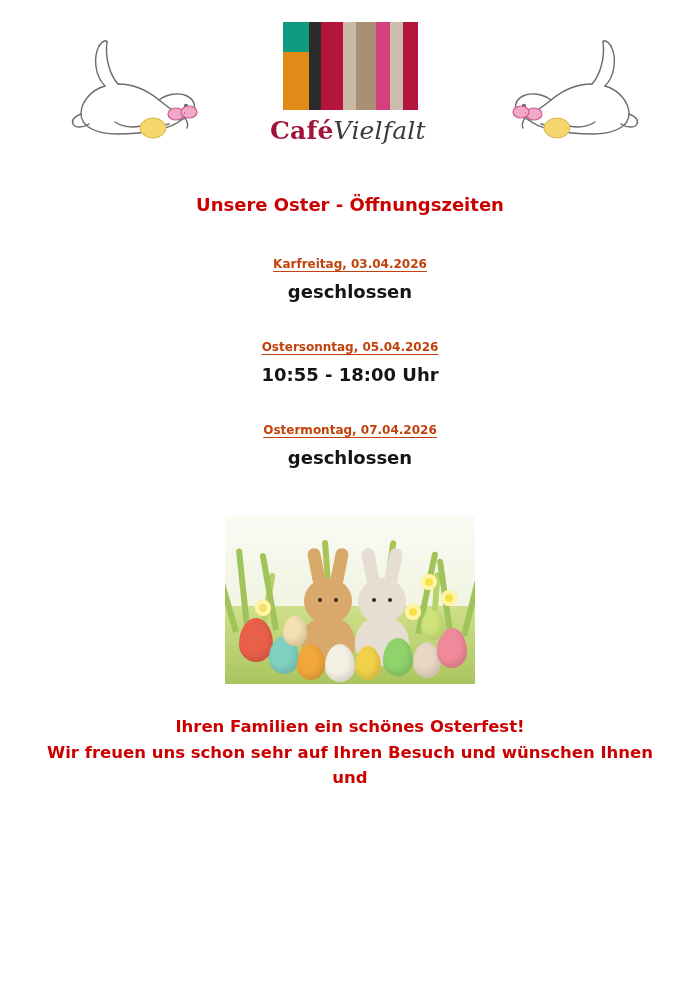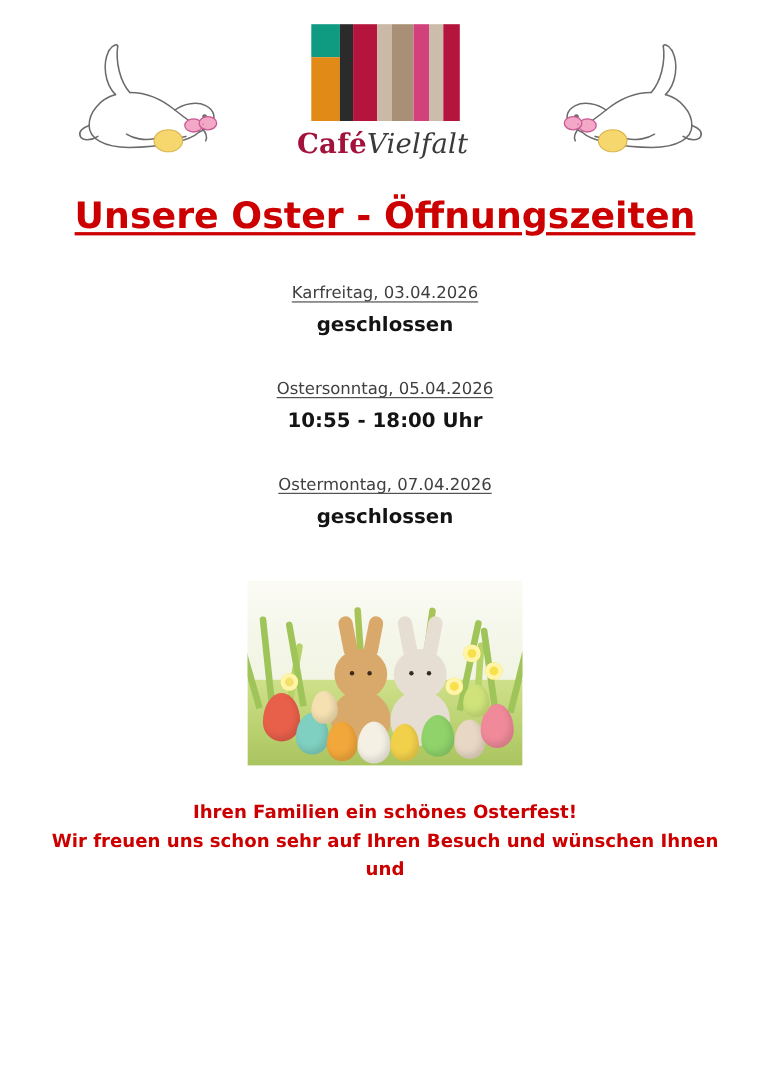--- a/index.html
+++ b/index.html
@@ -78,43 +78,42 @@
     position: absolute;
     top: 28px;
     width: 150px;
     height: 120px;
   }
   .bunny-left  { left: 55px; }
   .bunny-right { right: 45px; }
 
   
   .title {
-    margin: 6px 0 0 0;
+    margin: 24px 0 0 0;
     text-align: center;
-    font-size: 33px;
+    font-size: 18px;
     font-weight: 700;
     color: #cc0000;
-    text-decoration: underline;
     text-underline-offset: 4px;
     font-family: "DejaVu Sans", sans-serif;
   }
 
   
   .hours {
     margin-top: 42px;
     text-align: center;
   }
   .entry {
     margin-bottom: 38px;
   }
   .entry:last-child { margin-bottom: 0; }
   .entry-date {
-    font-size: 15px;
-    font-weight: 400;
-    color: #404040;
+    font-size: 12px;
+    font-weight: 700;
+    color: #c2410c;
     text-decoration: underline;
     text-underline-offset: 3px;
     margin-bottom: 10px;
   }
   .entry-time {
     font-size: 18px;
     font-weight: 700;
     color: #141414;
   }
 

